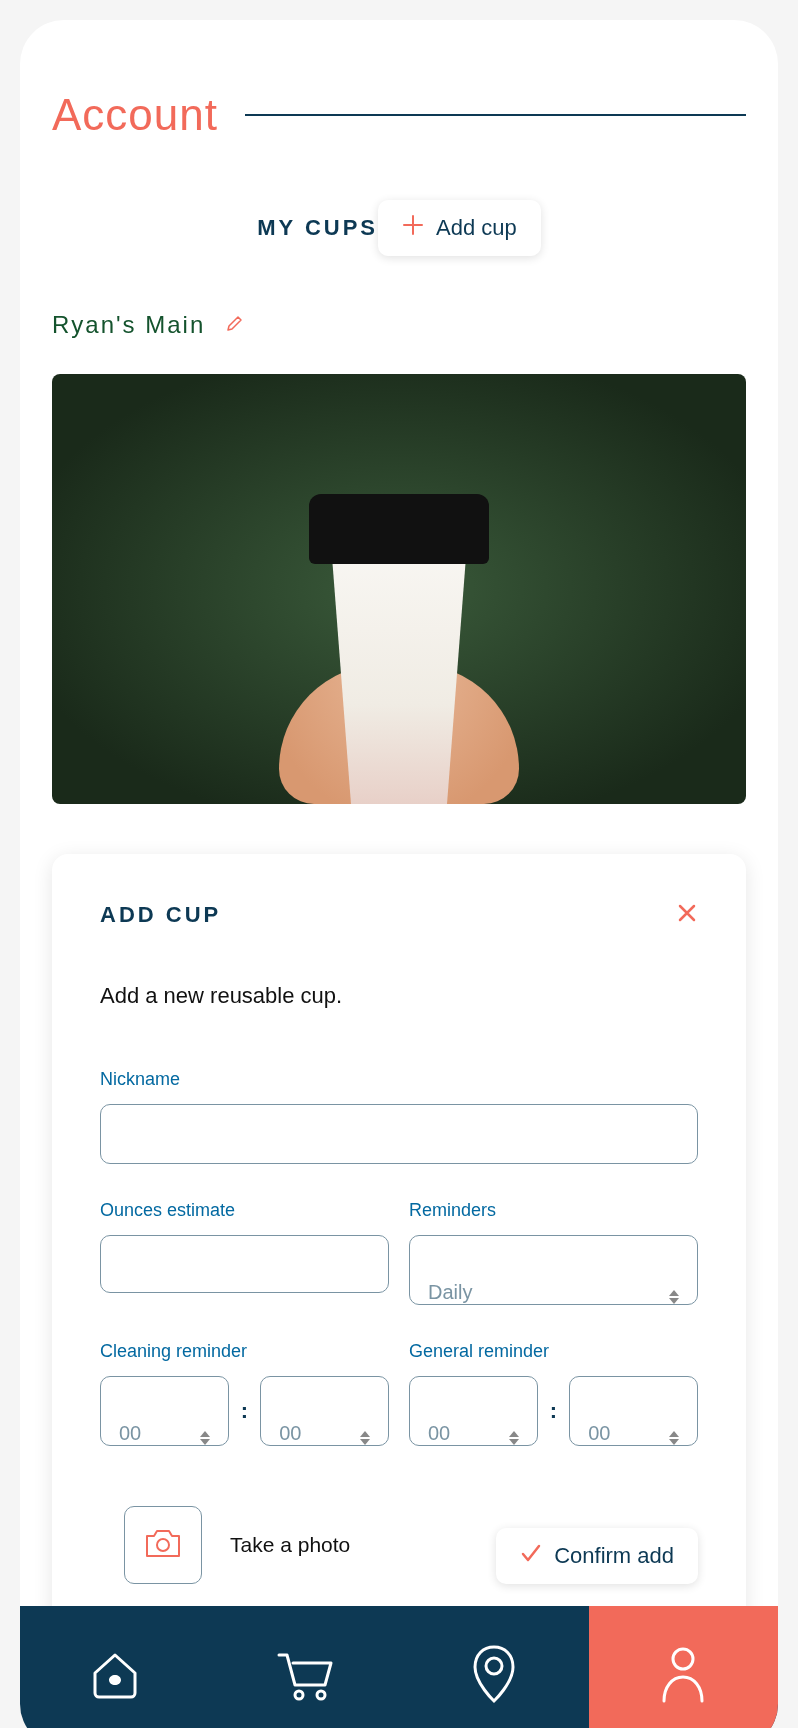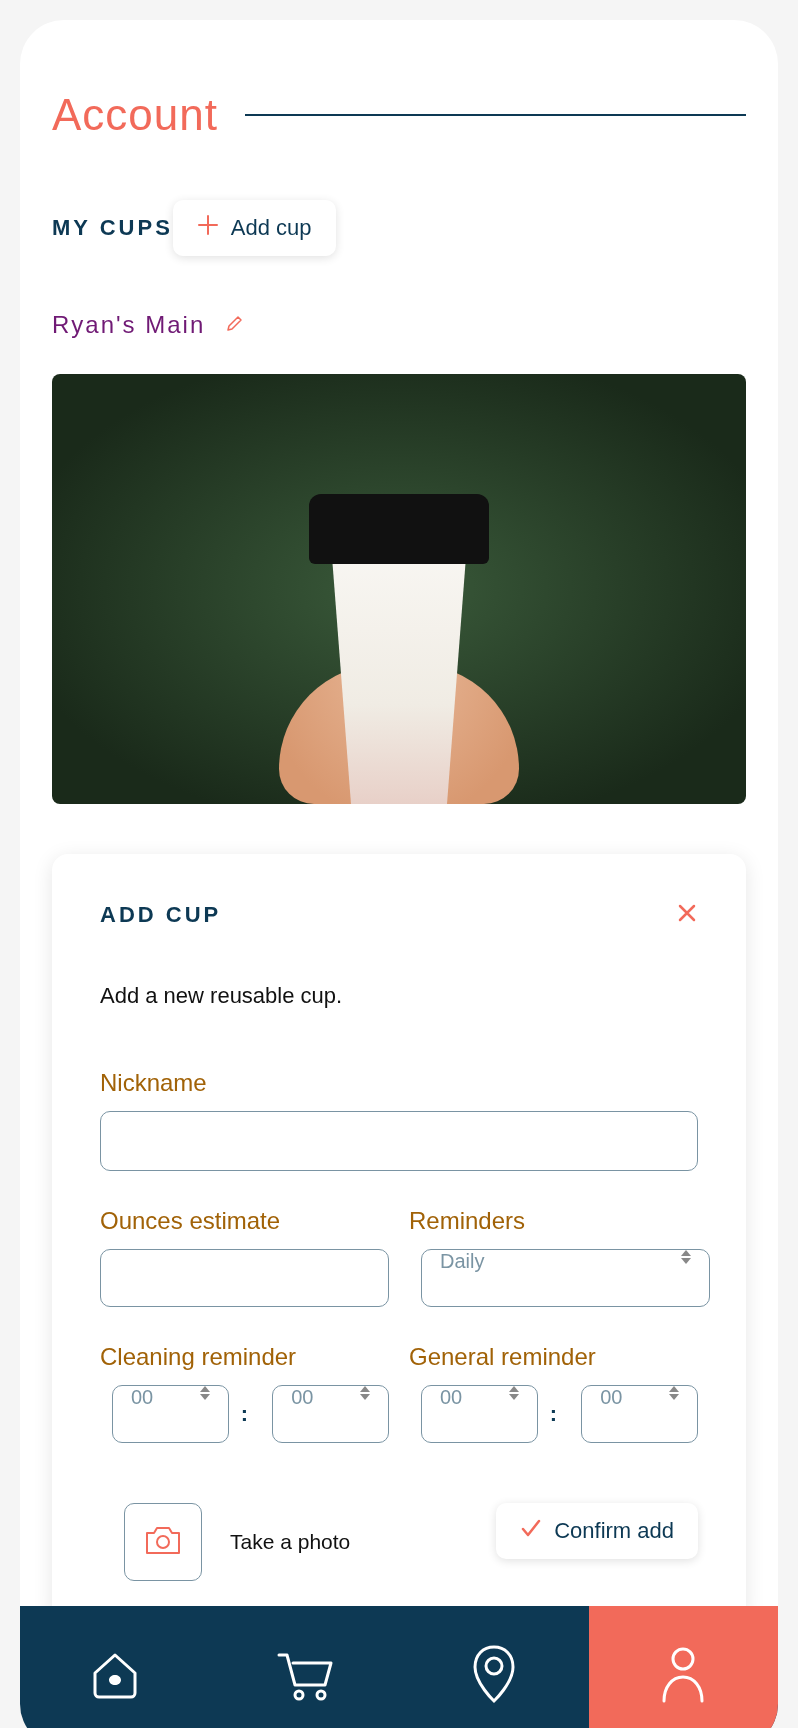--- a/index.html
+++ b/index.html
@@ -37,21 +37,21 @@
     color: #f26a5a;
     letter-spacing: 1px;
   }
   .header-line {
     flex: 1;
     height: 2px;
     background: #0d3954;
   }
   .section-row {
     display: flex;
-    justify-content: flex-start;
+    justify-content: center;
     align-items: center;
     margin-bottom: 55px;
   }
   .section-label {
     font-size: 22px;
     font-weight: 600;
     color: #0d3954;
     letter-spacing: 3px;
   }
   .btn-pill {
@@ -69,21 +69,21 @@
   }
   .cup-name-row {
     display: flex;
     align-items: center;
     gap: 20px;
     margin-bottom: 35px;
   }
   .cup-name {
     font-size: 24px;
     font-weight: 400;
-    color: #701a75;
+    color: #14532d;
     letter-spacing: 2px;
   }
   .cup-image {
     width: 100%;
     height: 430px;
     border-radius: 8px;
     background: radial-gradient(ellipse at center, #3a5a3a 0%, #1a2a1a 80%);
     position: relative;
     overflow: hidden;
     display: flex;
@@ -143,41 +143,40 @@
     color: #0d3954;
     letter-spacing: 3px;
   }
   .close-x { cursor: pointer; }
   .card-subtitle {
     font-size: 22px;
     color: #111;
     margin-bottom: 60px;
   }
   .form-label {
-    font-size: 24px;
-    color: #a16207;
+    font-size: 18px;
+    color: #0369a1;
     margin-bottom: 14px;
     display: block;
   }
   .text-input, .select-box, .spinner-box {
     width: 100%;
     border: 1.5px solid #7a94a3;
     border-radius: 10px;
     background: #fff;
     font-size: 20px;
     color: #7a94a3;
     padding: 0 18px;
   }
   .text-input { height: 60px; }
   .select-box, .spinner-box {
-    height: 58px;
-    display: flex;
-    align-items: flex-start;
+    height: 70px;
+    display: flex;
+    align-items: flex-end;
     justify-content: space-between;
-    margin-left: 12px;
   }
   .row-2 {
     display: flex;
     gap: 20px;
     margin-top: 36px;
   }
   .col { flex: 1; }
   .time-row {
     display: flex;
     align-items: center;
@@ -193,21 +192,21 @@
   .updown .tri {
     width: 0; height: 0;
     border-left: 5px solid transparent;
     border-right: 5px solid transparent;
   }
   .updown .up { border-bottom: 6px solid #888; }
   .updown .down { border-top: 6px solid #888; }
   .footer-row {
     display: flex;
     justify-content: space-between;
-    align-items: flex-start;
+    align-items: flex-end;
     margin-top: 60px;
     padding-left: 24px;
   }
   .photo-group { display: flex; align-items: center; gap: 28px; }
   .photo-btn {
     width: 78px; height: 78px;
     border: 1.5px solid #7a94a3;
     border-radius: 10px;
     display: flex; align-items: center; justify-content: center;
     cursor: pointer;

